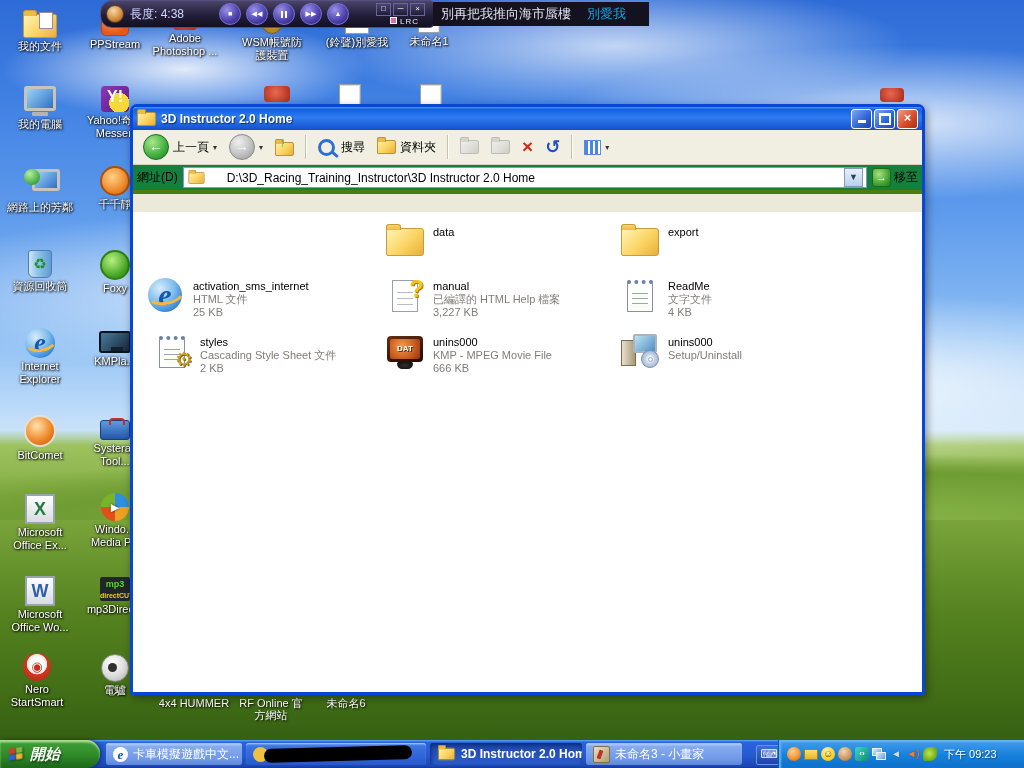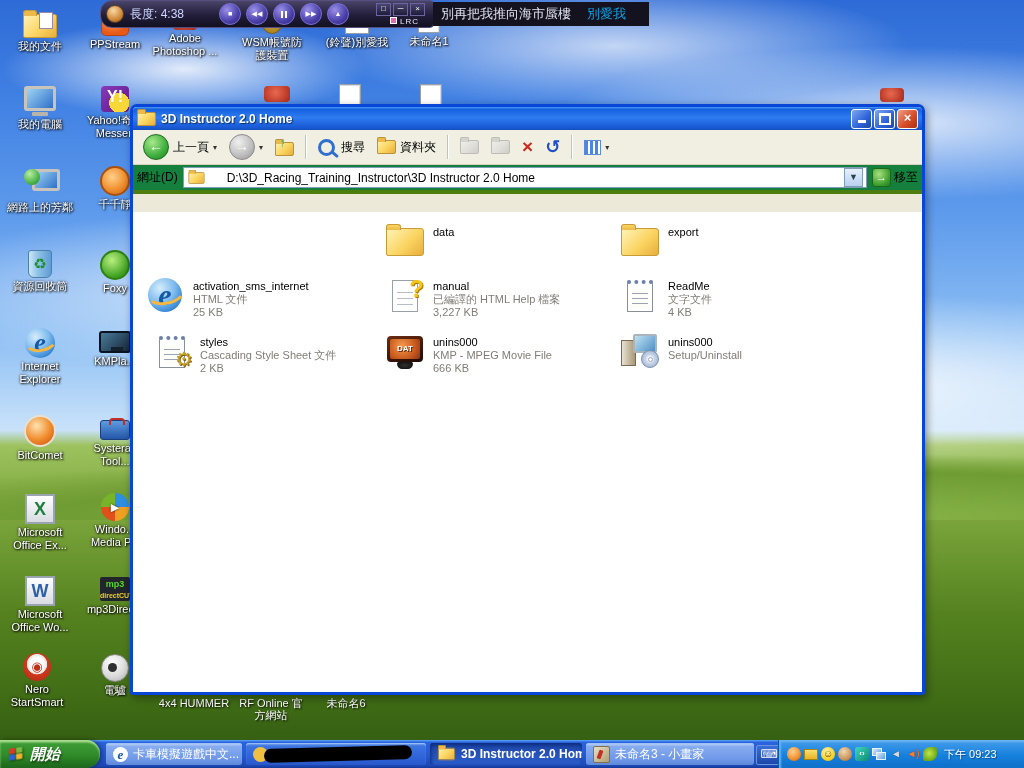--- a/index.html
+++ b/index.html
@@ -481,21 +481,21 @@
     <span>卡車模擬遊戲中文...</span>
   </div>
   <div class="tb-btn" style="left:246px;width:180px">
     <div class="tb-ie" style="background:#F0C040;color:#804808"></div>
     <div class="censor"></div>
   </div>
   <div class="tb-btn active" style="left:430px;width:152px">
     <div class="folder-sm tb-folder"></div>
     <span>3D Instructor 2.0 Home</span>
   </div>
-  <div class="tb-btn light" style="left:586px;width:168px">
+  <div class="tb-btn light" style="left:586px;width:156px">
     <div class="tb-paint"></div>
     <span>未命名3 - 小畫家</span>
   </div>
   <div class="kbd" style="left:756px">⌨</div>
   <div class="tray">
     <div class="tray-ic ti-round ti-tt"></div>
     <div class="tray-ic ti-mail"></div>
     <div class="tray-ic ti-round ti-smile">☺</div>
     <div class="tray-ic ti-round ti-foxy"></div>
     <div class="tray-ic ti-kmp">‹›</div>

